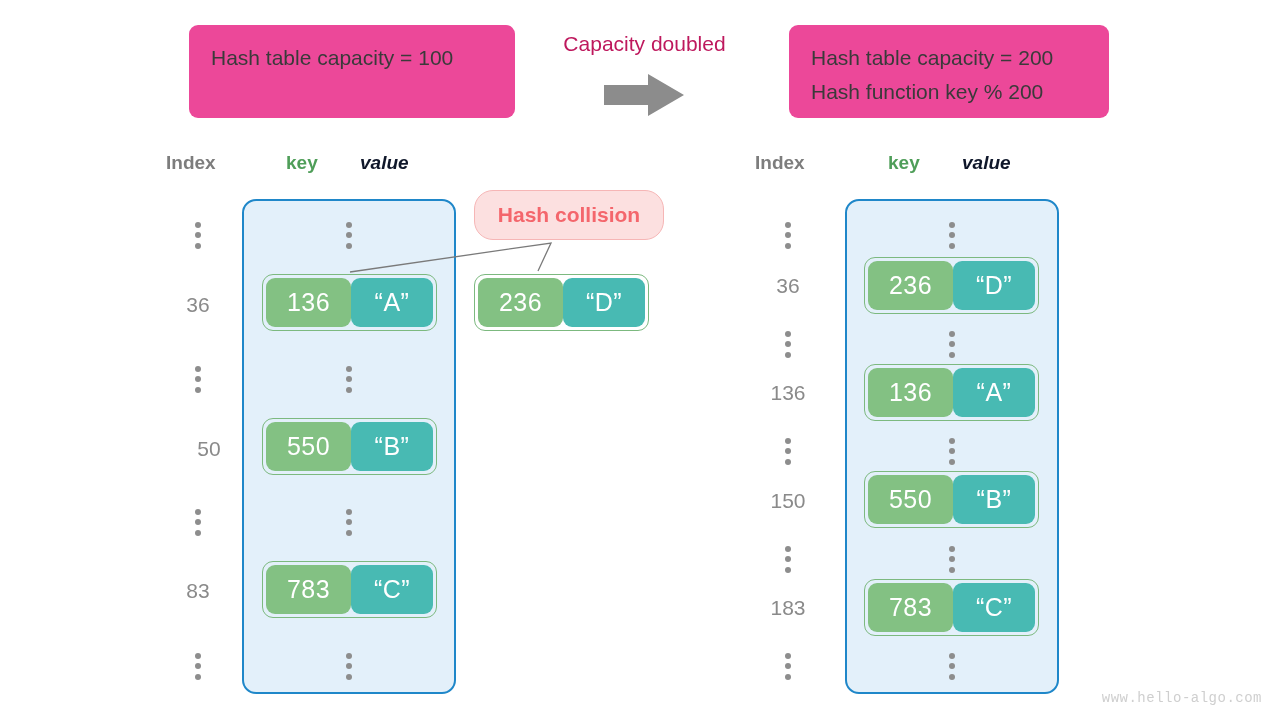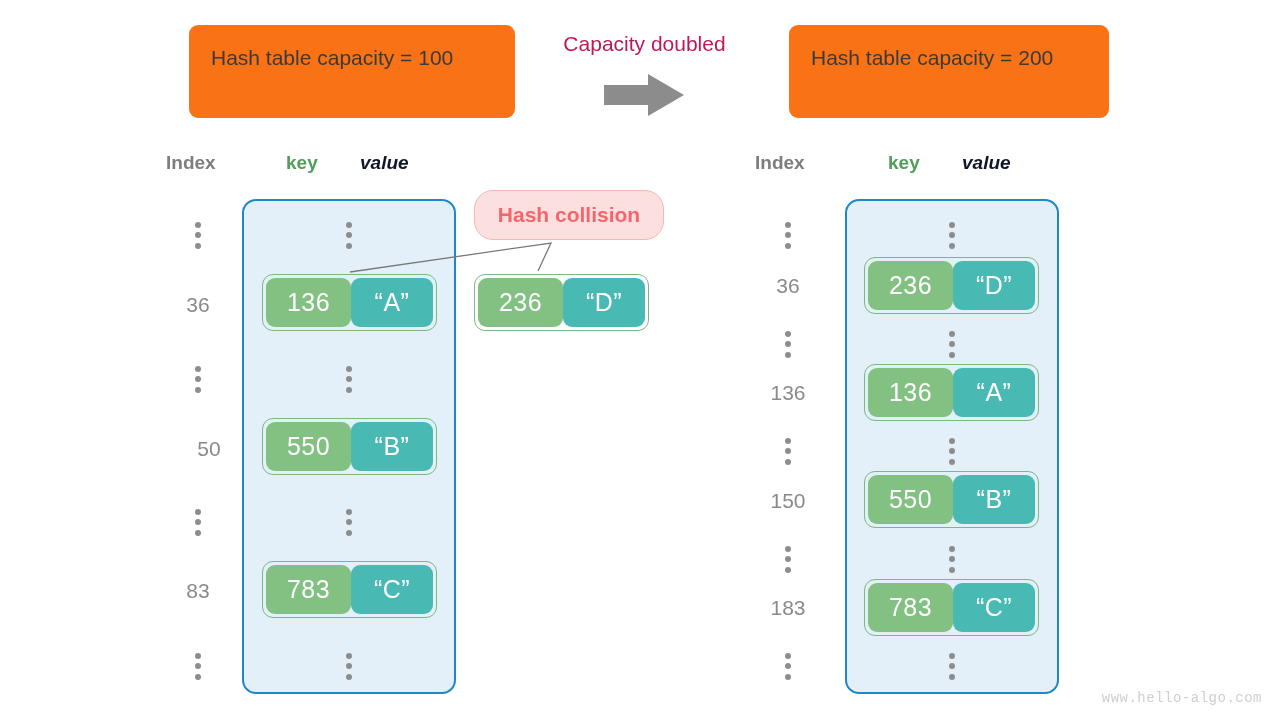--- a/index.html
+++ b/index.html
@@ -11,21 +11,21 @@
     width: 1280px;
     height: 720px;
     position: relative;
     overflow: hidden;
     font-family: "Liberation Sans", sans-serif;
   }
 
   
   .info-box {
     position: absolute;
-    background: #f97316;
+    background: #ec4899;
     border-radius: 9px;
     padding: 16px 22px 18px 22px;
     box-sizing: border-box;
     color: #3a3a3a;
     font-size: 21px;
     line-height: 34px;
   }
   .info-box .line { white-space: nowrap; }
 
   #info-left  { left: 189px; top: 25px;  width: 326px; height: 93px; }
@@ -168,20 +168,21 @@
   <div class="line">Hash table capacity = 100</div>
 </div>
 
 <div id="cap-label">Capacity doubled</div>
 <svg id="cap-arrow" viewBox="0 0 84 46">
   <polygon points="2,13 46,13 46,2 82,23 46,44 46,33 2,33" fill="#8c8c8c"></polygon>
 </svg>
 
 <div class="info-box" id="info-right">
   <div class="line">Hash table capacity = 200</div>
+  <div class="line">Hash function key % 200</div>
 </div>
 
 <div class="hdr hdr-index" style="left:166px; top:152px;">Index</div>
 <div class="hdr hdr-key" style="left:286px; top:152px;">key</div>
 <div class="hdr hdr-value" style="left:360px; top:152px;">value</div>
 
 <div class="hdr hdr-index" style="left:755px; top:152px;">Index</div>
 <div class="hdr hdr-key" style="left:888px; top:152px;">key</div>
 <div class="hdr hdr-value" style="left:962px; top:152px;">value</div>
 

